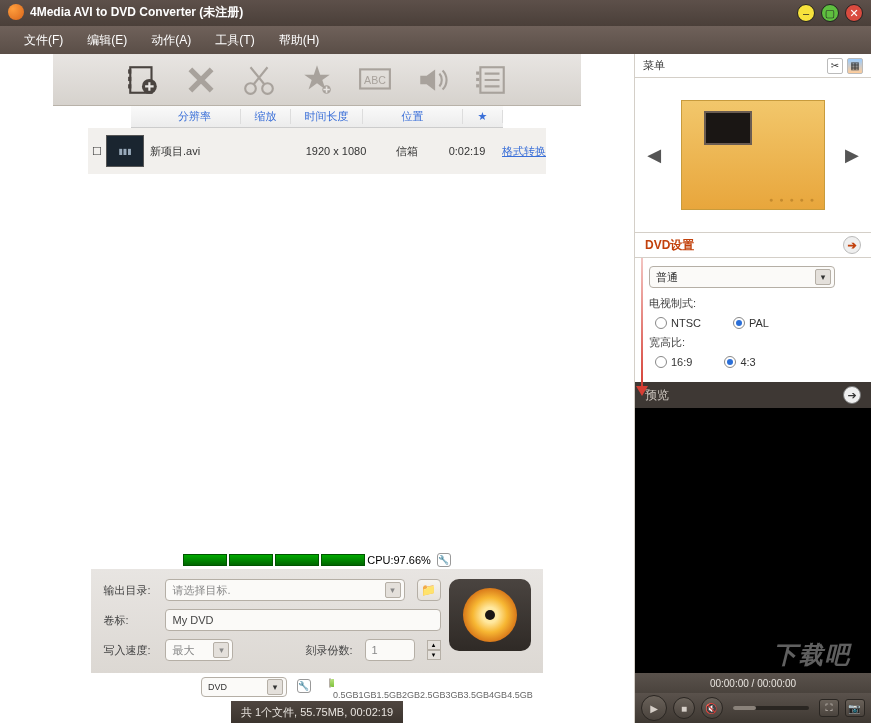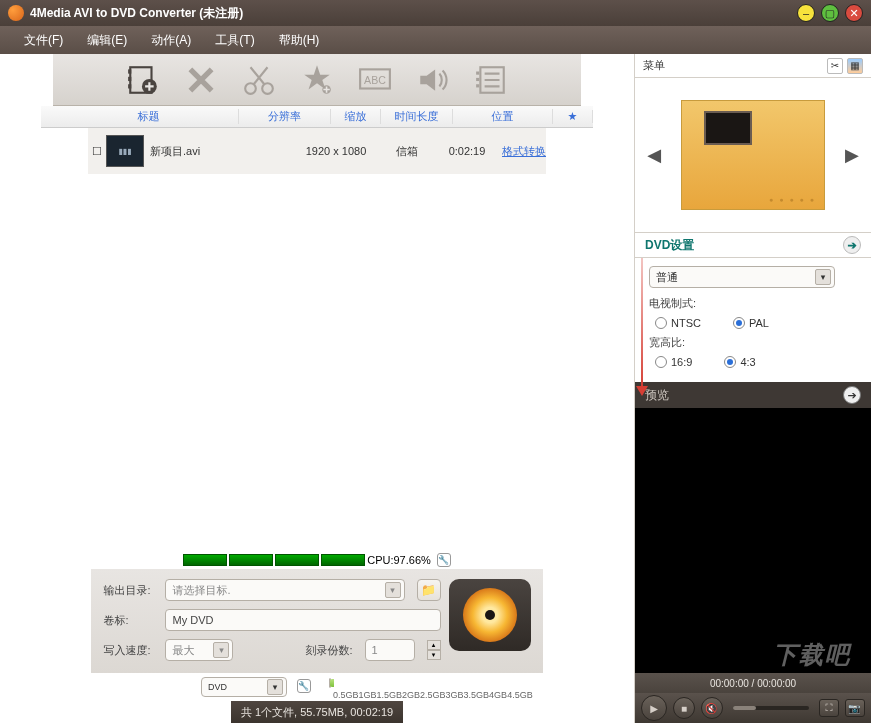--- a/index.html
+++ b/index.html
@@ -1,19 +1,19 @@
 <!DOCTYPE html>
 <html><head>
 <meta charset="utf-8">
 <style>
 * { box-sizing: border-box; margin: 0; padding: 0; font-family: "Microsoft YaHei", sans-serif; }
 body { background: #fff; width: 871px; height: 723px; overflow: hidden; position: relative; }
 
 
-.titlebar { height: 26px; background: linear-gradient(#5d504a, #4a3f39); display: flex; align-items: center; padding: 12px 8px; color: #fff; font-size: 12px; }
+.titlebar { height: 26px; background: linear-gradient(#5d504a, #4a3f39); display: flex; padding: 4px 8px; color: #fff; font-size: 12px; }
 .titlebar .app-icon { width: 16px; height: 16px; background: radial-gradient(circle at 30% 30%, #ff9e3d, #d9651a); border-radius: 50%; margin-right: 6px; }
 .titlebar .title { font-weight: bold; }
 .winbtns { margin-left: auto; display: flex; gap: 6px; }
 .winbtn { width: 18px; height: 18px; border-radius: 50%; border: 1px solid #222; display: flex; align-items: center; justify-content: center; font-size: 11px; color: #222; cursor: pointer; }
 .winbtn.min { background: #f7e23c; }
 .winbtn.max { background: #5fbf3f; }
 .winbtn.close { background: #d94b3f; color: #fff; }
 
 
 .menubar { height: 28px; background: linear-gradient(#6f615a, #5a4e47); display: flex; align-items: center; padding: 0 24px; color: #fff; font-size: 12px; gap: 24px; }
@@ -84,21 +84,21 @@
 .rhead { height: 24px; background: #fff; border-bottom: 1px solid #d4cfc8; display: flex; align-items: center; padding: 0 8px; font-size: 11px; color: #333; }
 .rhead .ricons { margin-left: auto; display: flex; gap: 4px; }
 .rig { width: 16px; height: 16px; border: 1px solid #bbb; border-radius: 2px; display: flex; align-items: center; justify-content: center; font-size: 10px; background: #fff; }
 
 .templates { height: 154px; background: #fff; display: flex; align-items: center; justify-content: center; gap: 12px; }
 .tarrow { font-size: 18px; color: #555; cursor: pointer; padding: 8px; user-select: none; }
 .tpl { width: 144px; height: 110px; background: linear-gradient(#f2c76b,#e8a63c); border: 1px solid #c89b3c; position: relative; }
 .tpl::before { content: ""; position: absolute; top: 10px; left: 22px; width: 44px; height: 30px; background: #1a1614; border: 2px solid #6a5c52; }
 .tpl::after { content: "● ● ● ● ●"; position: absolute; bottom: 6px; right: 8px; font-size: 7px; color: #c48a2e; letter-spacing: 2px; }
 
-.secthdr { height: 26px; background: #fff; border-top: 1px solid #d4cfc8; border-bottom: 1px solid #d4cfc8; display: flex; align-items: center; padding: 0 10px; font-size: 12px; font-weight: bold; color: #0f766e; }
+.secthdr { height: 26px; background: #fff; border-top: 1px solid #d4cfc8; border-bottom: 1px solid #d4cfc8; display: flex; align-items: center; padding: 0 10px; font-size: 12px; font-weight: bold; color: #c2410c; }
 .secthdr .arrow { margin-left: auto; width: 18px; height: 18px; border: 1px solid #bbb; border-radius: 9px; display: flex; align-items: center; justify-content: center; font-size: 11px; background: #efefef; }
 
 .dvdset { background: #fff; padding: 8px 14px; font-size: 11px; color: #333; position: relative; }
 .dvdset .lbl { color: #444; margin: 4px 0 6px; }
 .dvdset .combo { width: 186px; height: 22px; color: #333; margin-bottom: 8px; }
 .radiogrp { display: flex; gap: 32px; margin-bottom: 6px; padding-left: 6px; }
 .radiogrp label { display: flex; align-items: center; gap: 4px; }
 .radio { width: 12px; height: 12px; border: 1px solid #888; border-radius: 50%; display: inline-flex; align-items: center; justify-content: center; }
 .radio.on::after { content: ""; width: 6px; height: 6px; background: #2a6fd8; border-radius: 50%; }
 .redarrow { position: absolute; left: 4px; top: 0; width: 6px; height: 100%; }
@@ -192,21 +192,20 @@
             <path d="M10 10h14M10 16h14M10 22h14" stroke="#a8a29c" stroke-width="2"></path>
             <rect x="2" y="8" width="3" height="3" fill="#a8a29c"></rect>
             <rect x="2" y="14" width="3" height="3" fill="#a8a29c"></rect>
             <rect x="2" y="20" width="3" height="3" fill="#a8a29c"></rect>
           </svg>
         </div>
     </div>
 
     <div class="colhdr">
       <span style="width:18px"></span>
-      <span style="width:180px">标题</span>
       <span style="width:92px">分辨率</span>
       <span style="width:50px">缩放</span>
       <span style="width:72px">时间长度</span>
       <span style="width:100px">位置</span>
       <span style="width:40px">★</span>
     </div>
 
     <div class="filelist">
       <div class="filerow">
         <div class="chk">☐</div>

